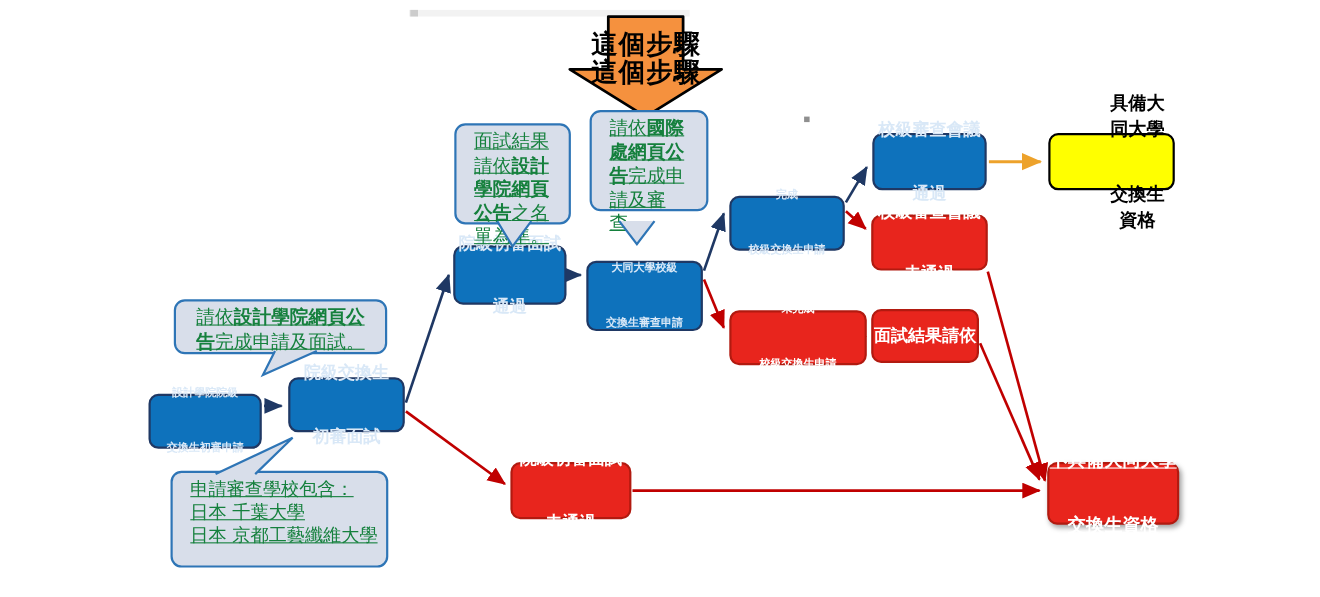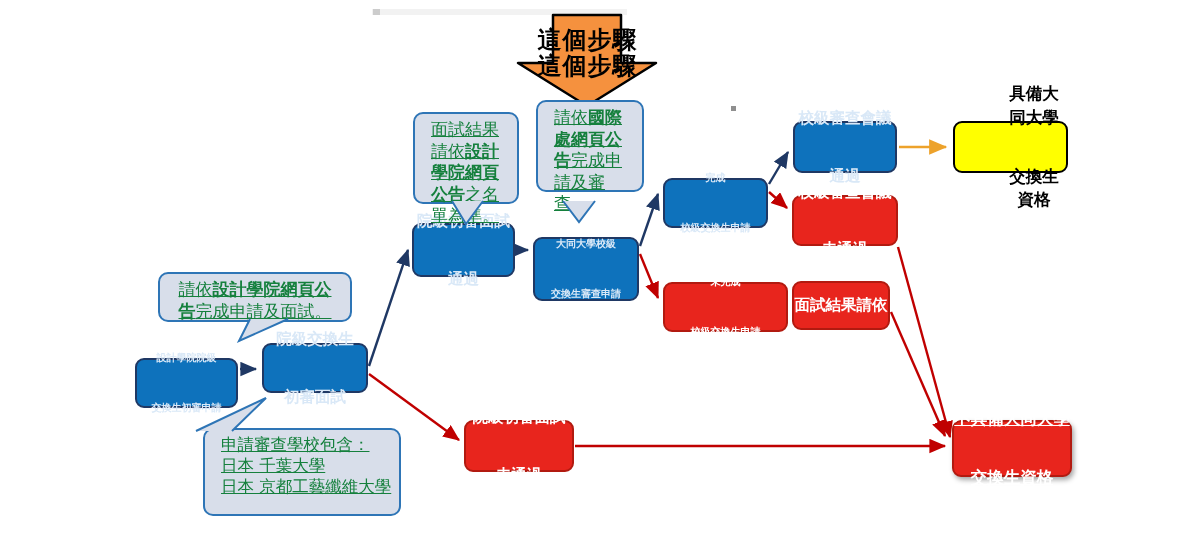--- a/index.html
+++ b/index.html
@@ -80,21 +80,21 @@
   </div>
 
   <div class="callout" style="left:536px;top:100px;width:108px;height:92px;">
     <span>請依</span><b>國際處網頁公告</b><span>完成申請及審查。</span>
   </div>
 
   <div class="callout" style="left:158px;top:272px;width:194px;height:50px;text-align:center;">
     <span>請依</span><b>設計學院網頁公告</b><span>完成申請及面試。</span>
   </div>
 
-  <div class="callout" style="left:155px;top:428px;width:198px;height:88px;font-size:16.5px;white-space:nowrap;margin-left:48px;">
+  <div class="callout" style="left:155px;top:428px;width:198px;height:88px;font-size:16.5px;white-space:nowrap;">
     <div>申請審查學校包含：</div>
     <div>日本 千葉大學</div>
     <div>日本 京都工藝纖維大學</div>
   </div>
 
   <div class="node blue small-font" style="left:135px;top:343px;width:103px;height:50px;">
     <div>設計學院院級</div>
     <div>交換生初審申請</div>
   </div>
 

